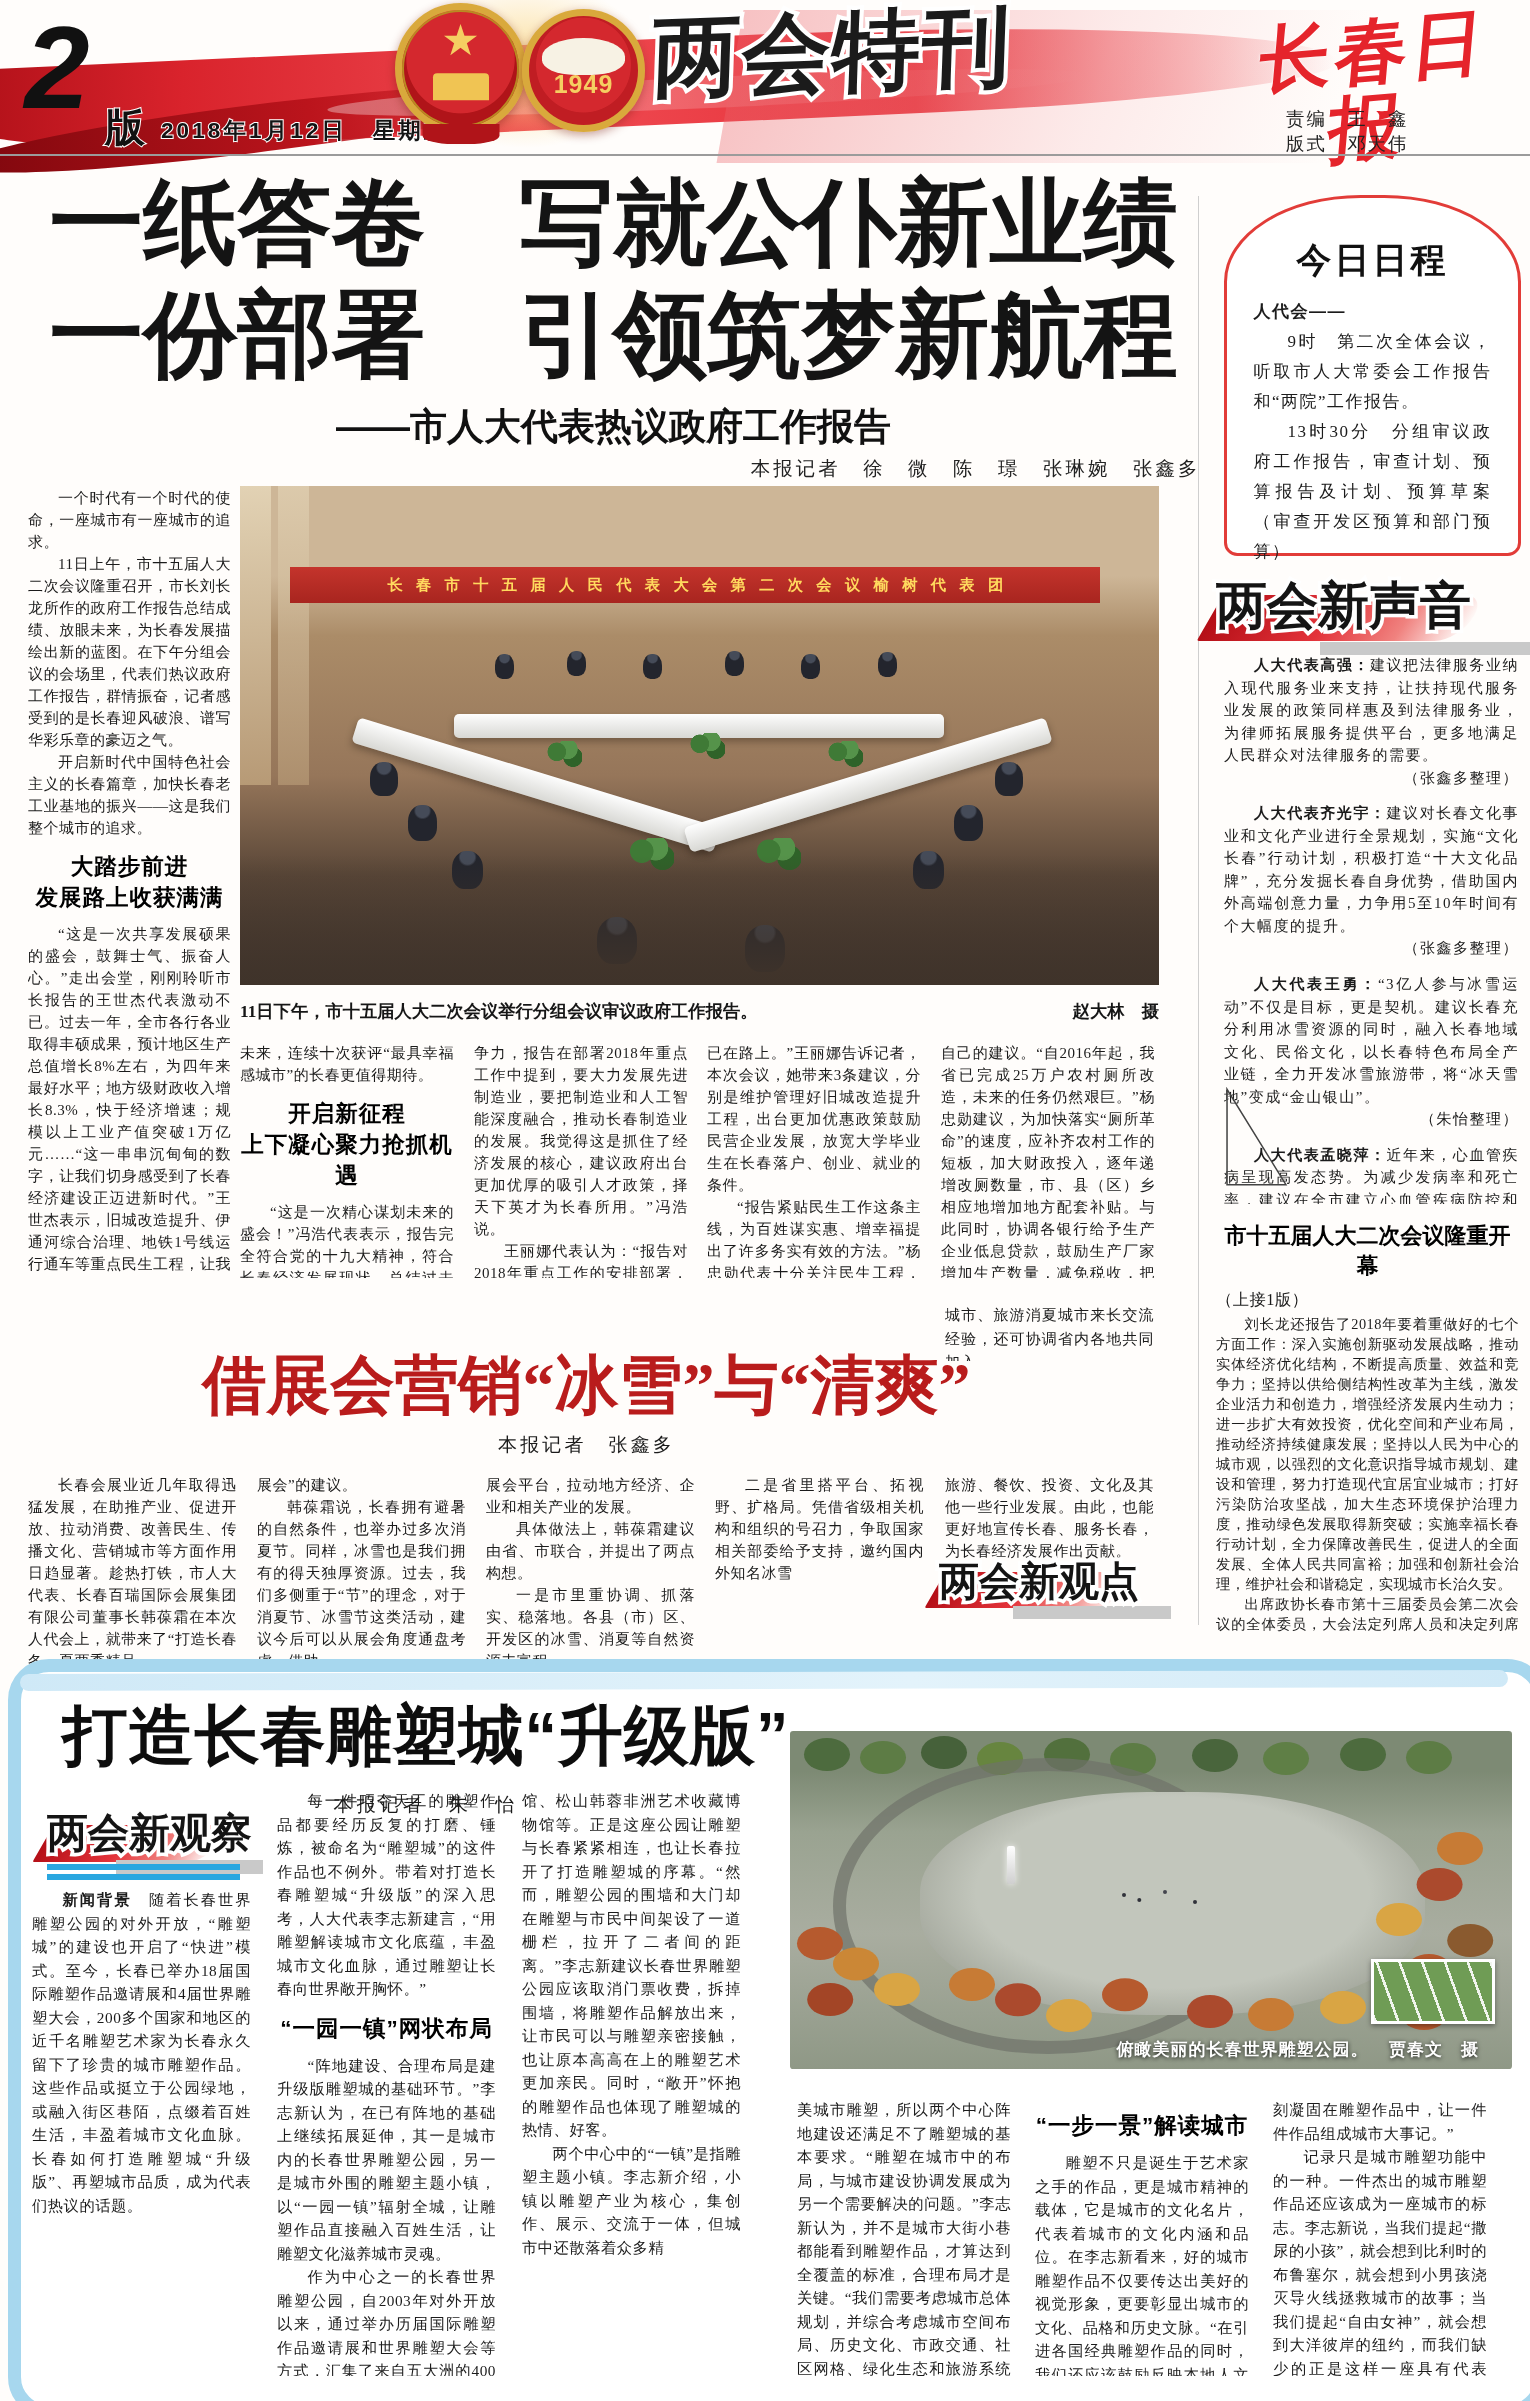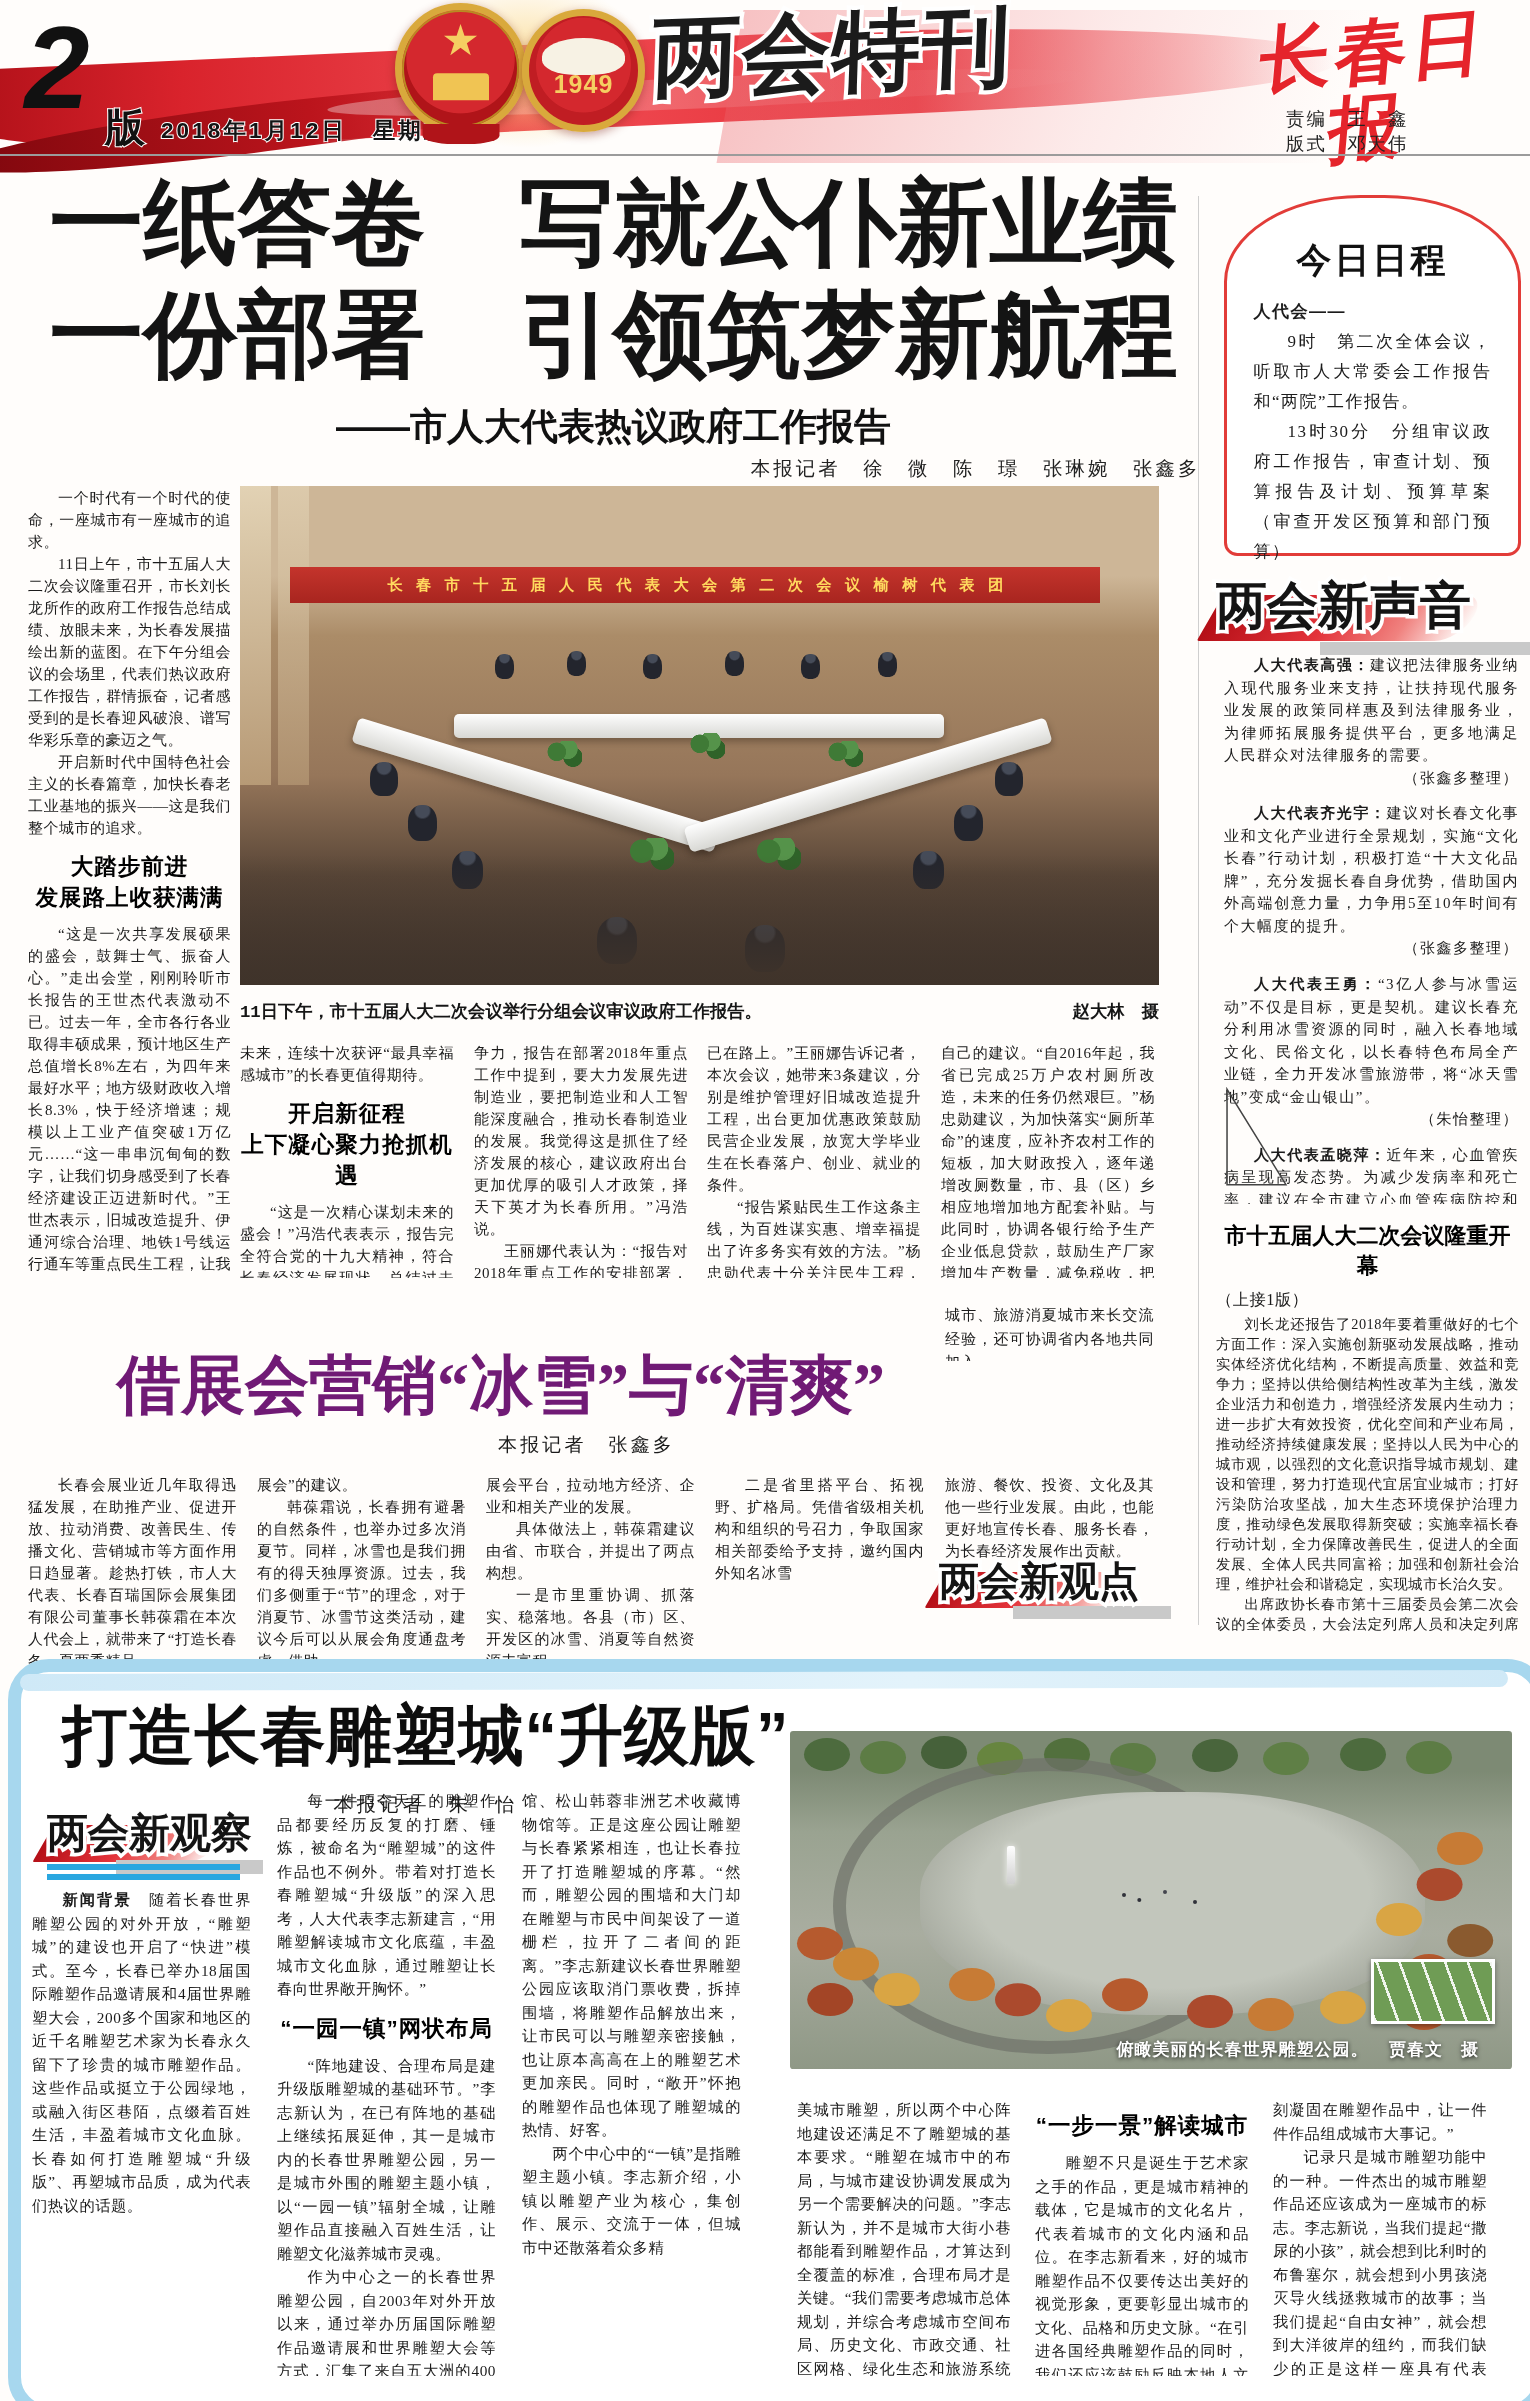--- a/index.html
+++ b/index.html
@@ -56,21 +56,21 @@
   #photo1{left:240px;top:486px;width:919px;height:499px;overflow:hidden;
      background:linear-gradient(#cdb697 0 18%,#ab8c68 30%,#96765a 58%,#5a4738 78%,#473930);}
   #photo1 .curtain{position:absolute;top:0;bottom:40%;width:31px;background:linear-gradient(#e2d2b4,#b79a76);}
   #photo1 .banner{position:absolute;left:50px;top:81px;width:796px;height:36px;background:linear-gradient(#c4342c,#a8251f);
      color:#ffd95e;font-size:15.3px;letter-spacing:13.3px;text-align:center;line-height:36px;font-weight:700;
      font-family:"Liberation Sans",sans-serif;white-space:nowrap;padding-left:14px;}
   #photo1 .table{position:absolute;background:linear-gradient(#fdfdfd,#d8d8d4);border-radius:5.1px;box-shadow:0 4.1px 7.1px rgba(40,30,20,.35);}
   #photo1 .floor{position:absolute;left:0;right:0;bottom:0;height:26%;background:linear-gradient(rgba(70,55,42,0),#3f332a);}
   #photo1 .person{position:absolute;background:radial-gradient(circle at 50% 16%,#454b58 0 20%,#23252d 26%);border-radius:46% 46% 38% 38%;}
   #photo1 .plant{position:absolute;width:36px;height:26.5px;background:radial-gradient(circle at 30% 40%,#3f7a36 0 30%,rgba(0,0,0,0) 32%),radial-gradient(circle at 60% 30%,#55934a 0 34%,rgba(0,0,0,0) 36%),radial-gradient(circle at 75% 60%,#2f6329 0 30%,rgba(0,0,0,0) 32%);}
-  #cap1{left:240px;top:999px;width:919px;display:flex;justify-content:space-between;font-size:17.3px;font-weight:700;color:#161616;font-family:Liberation Mono, monospace;}
+  #cap1{left:240px;top:999px;width:919px;display:flex;justify-content:space-between;font-size:17.3px;font-weight:700;color:#161616;}
   
   .sec-label{position:absolute;}
   .sec-label .swoosh{position:absolute;left:-2%;right:16%;top:38%;bottom:-14%;
      background:linear-gradient(95deg,#b30e16,#e3333a 45%,#f0827f 75%,rgba(240,130,127,0));
      transform:skewX(-30deg);border-radius:3.1px 25.5px 31px 3.1px;}
   .sec-label .graybar{position:absolute;left:34%;right:-6%;bottom:-38%;height:13.3px;background:#c9c9c9;}
   .sec-label .lbl{position:absolute;left:0;top:0;white-space:nowrap;font-family:"Liberation Sans",sans-serif;font-weight:900;color:#141414;}
   .sec-label .lbl-stroke{position:absolute;left:0;top:0;white-space:nowrap;font-family:"Liberation Sans",sans-serif;font-weight:900;color:#fff;-webkit-text-stroke:7.1px #fff;}
   
   #side-rule{left:1198px;top:196px;width:1px;height:1429px;background:#cfcfcf;}
@@ -85,21 +85,21 @@
   .voice-item p{margin:0;text-align:justify;text-indent:2em;}
   .voice-item .spk{font-family:"Liberation Sans",sans-serif;font-weight:900;}
   .voice-item .credit{text-align:right;}
   #tri-decor{left:1225px;top:1087px;}
   #opening{left:1216px;top:1221px;width:303px;height:414px;overflow:hidden;}
   #opening h2{margin:0 0 9.2px;font-size:22px;letter-spacing:0;text-align:center;color:#000;}
   #opening .note{font-size:16.3px;margin:0 0 4.1px;text-indent:0;}
   #opening p{margin:0;text-align:justify;text-indent:2em;font-size:14.3px;line-height:20px;letter-spacing:0.5px;}
   
   #orphan-e{left:945px;top:1304px;width:209px;height:57px;font-size:15px;line-height:23.5px;letter-spacing:0.5px;text-align:justify;overflow:hidden;}
-  #mid-hl{left:117px;top:1351px;width:939px;font-weight:900;font-size:64px;line-height:1.1;color:#701a75;}
+  #mid-hl{left:117px;top:1351px;width:939px;text-align:center;font-weight:900;font-size:64px;line-height:1.1;color:#b91c1c;}
   #mid-byline{left:117px;top:1432px;width:939px;text-align:center;font-size:19px;letter-spacing:3.1px;}
   .midcol{top:1474px;height:236px;}
   
   
   #bluebox{left:8.2px;top:1659px;width:1514px;height:733px;border:13.3px solid #a7d7ee;border-radius:41px;background:#fff;}
   #bluewave{left:20.4px;top:1672px;width:1488px;height:17.3px;background:linear-gradient(90deg,#cfe9f7,#e3f3fb 60%,#cfe9f7);border-radius:20.4px;transform:rotate(-.15deg);}
   #bot-hl{left:46px;top:1702px;width:760px;text-align:center;font-weight:900;font-size:65px;line-height:1.05;color:#0d0d0d;letter-spacing:1px;}
   #bot-byline{left:46px;top:1792px;width:760px;text-align:center;font-size:19px;letter-spacing:4.1px;}
   #blue-l1{left:47px;top:1864px;width:193px;height:5.6px;background:#2aa7e0;}
   #blue-l2{left:47px;top:1874px;width:193px;height:5.6px;background:#2aa7e0;}

